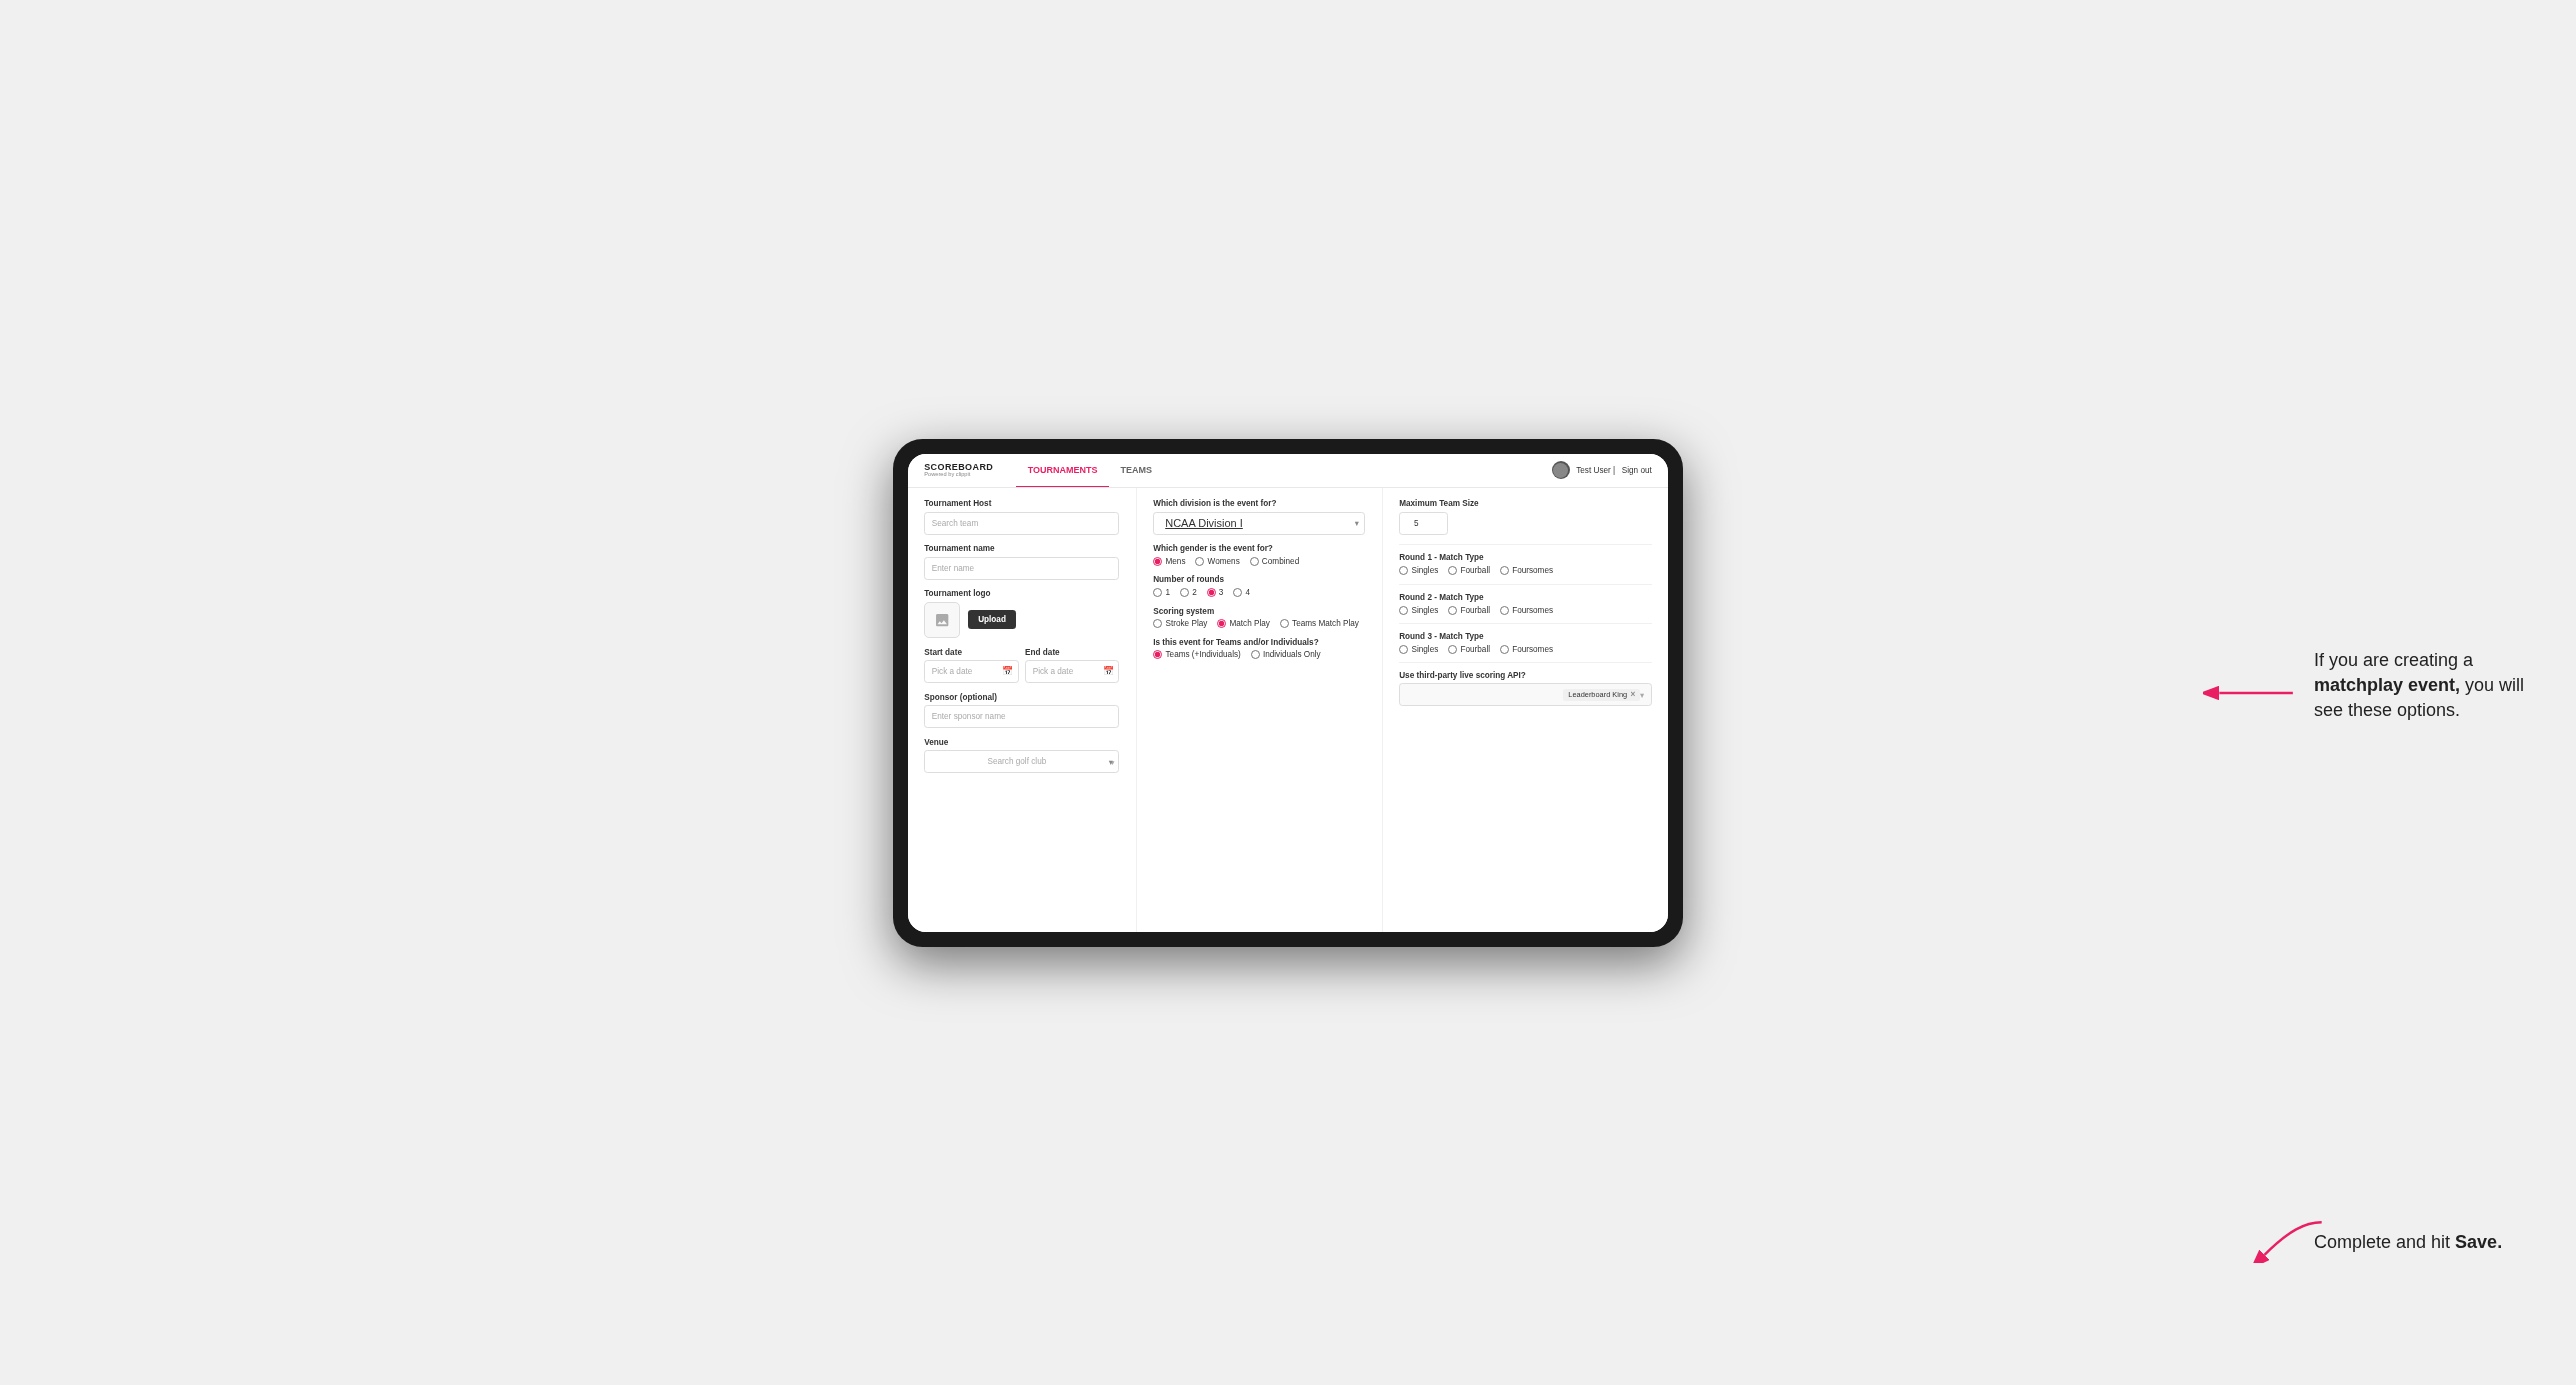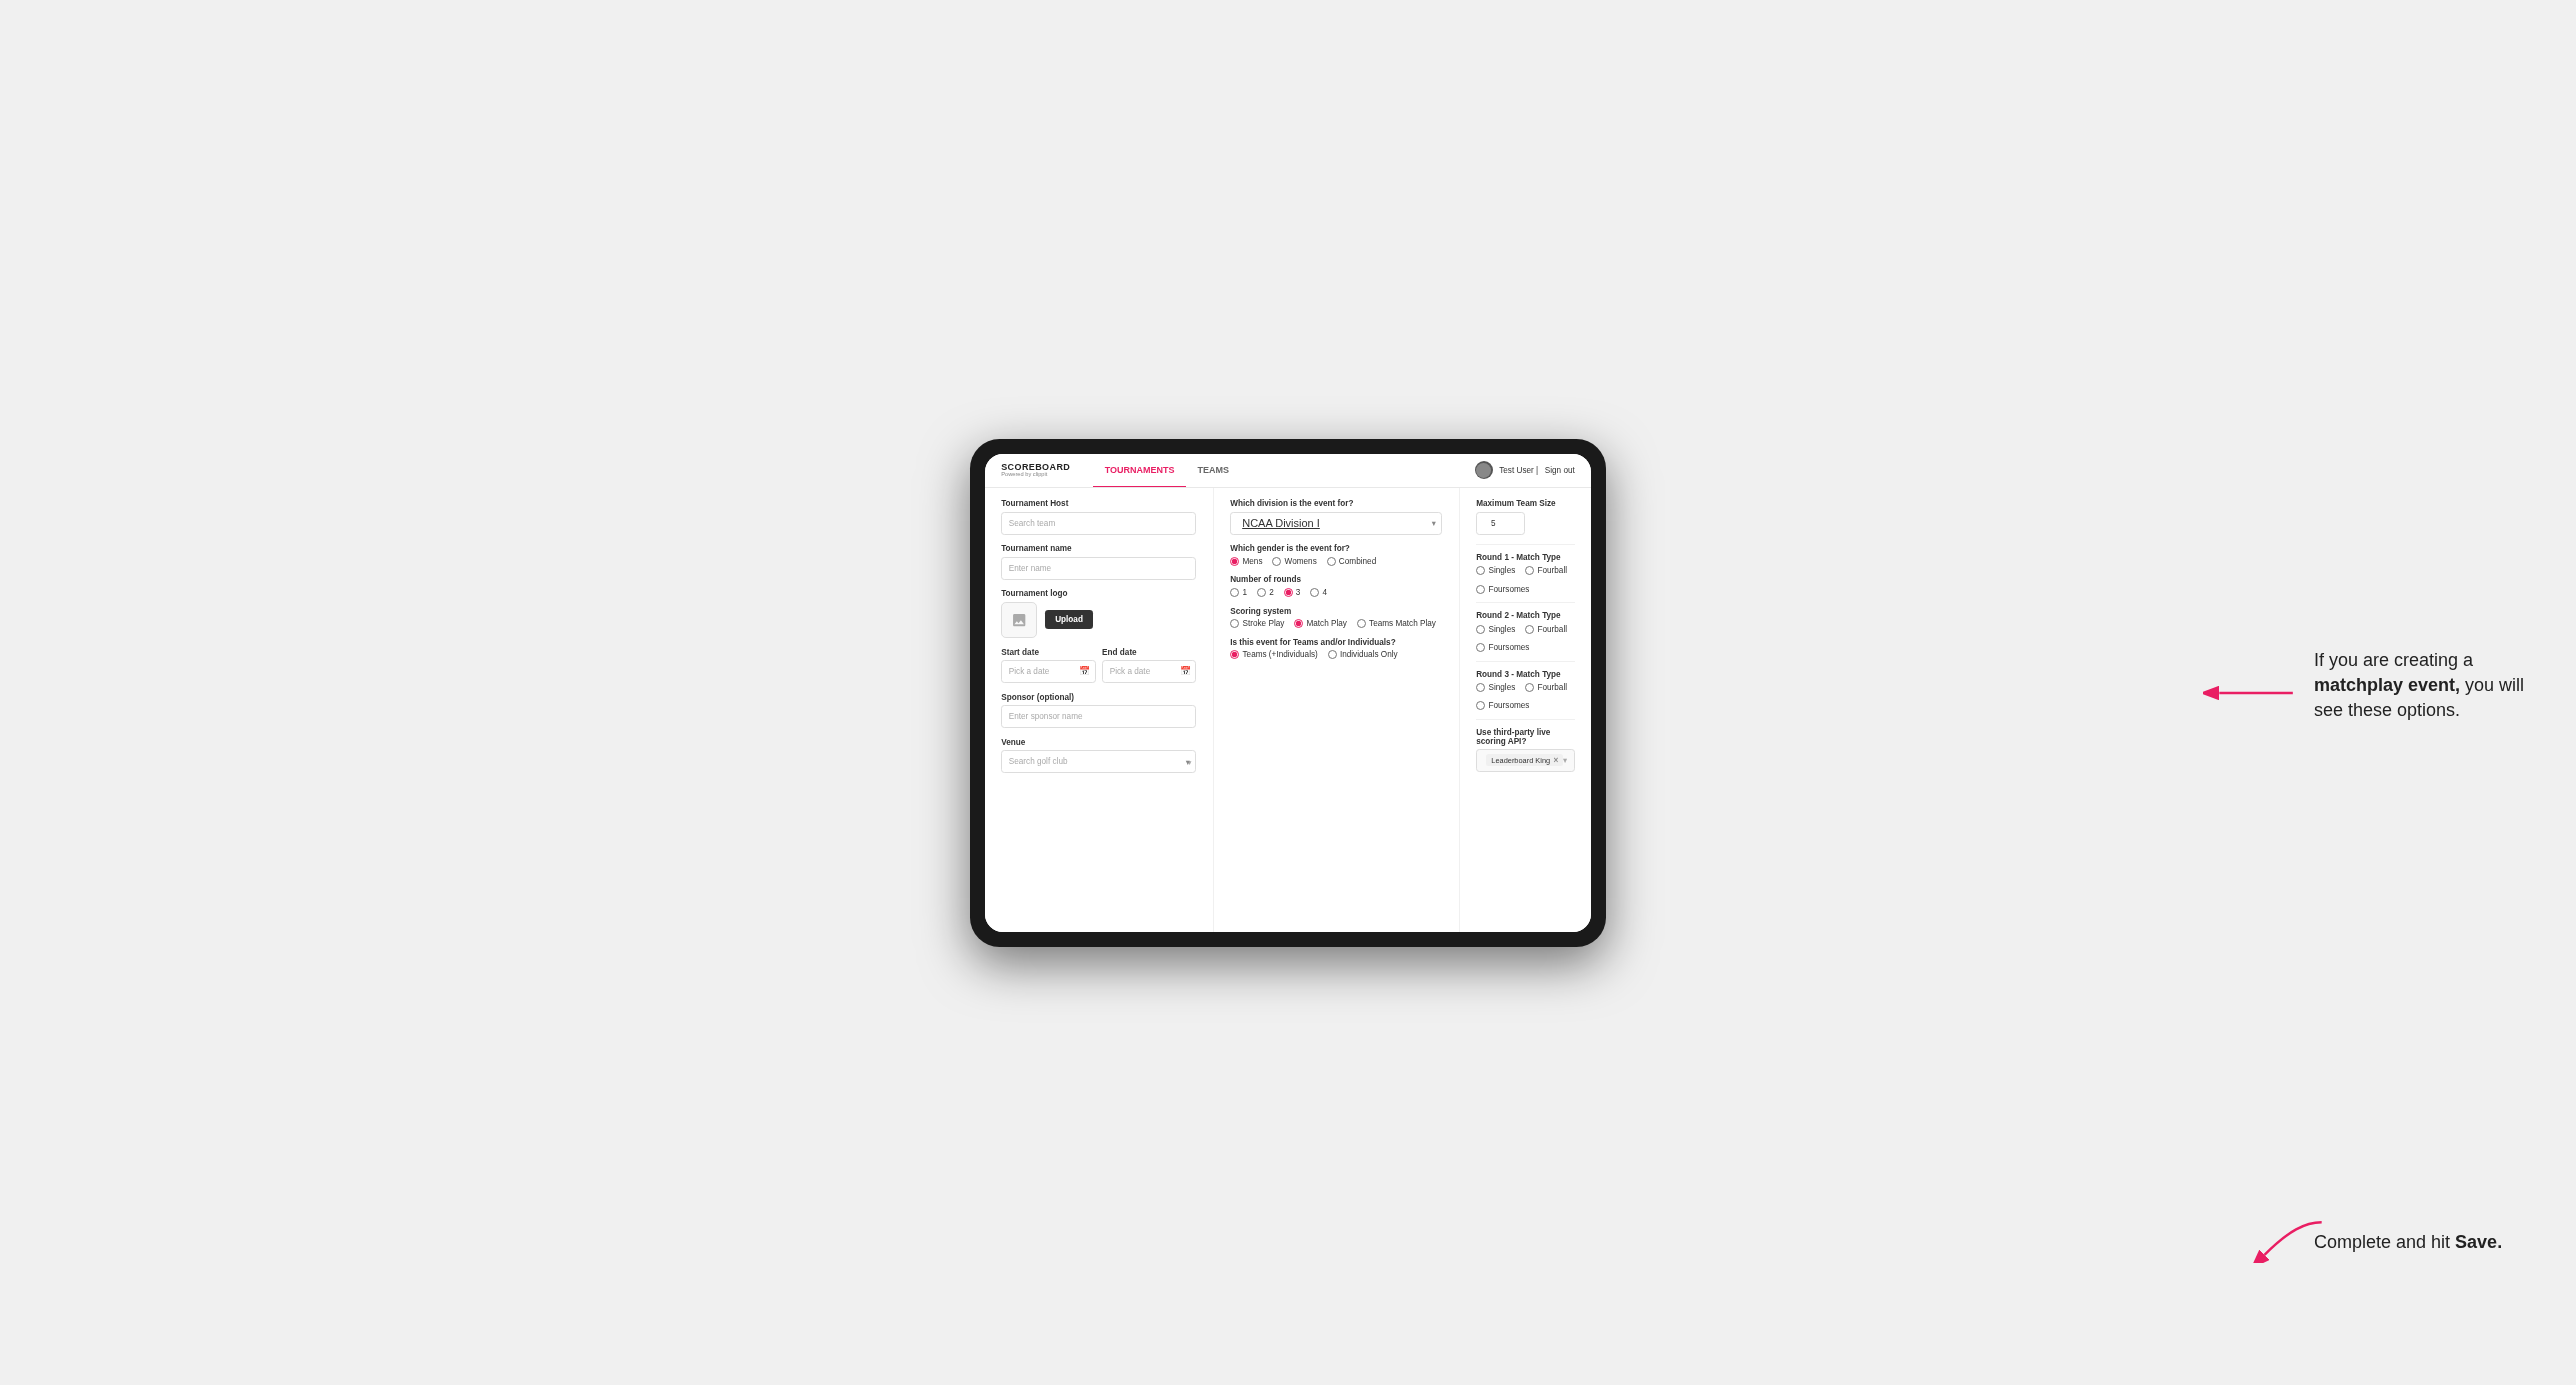--- a/index.html
+++ b/index.html
@@ -10,21 +10,21 @@
       height: 1386px;
       display: flex;
       align-items: center;
       justify-content: center;
       position: relative;
       overflow: hidden;
     }
 
     
     .tablet-frame {
-      width: 636px;
+      width: 790px;
       height: 508px;
       background: #1a1a1a;
       border-radius: 29.5px;
       padding: 14.8px;
       box-shadow: 0 16.4px 49px rgba(0,0,0,0.5);
       position: relative;
     }
 
     .tablet-screen {
       width: 100%;
@@ -537,21 +537,21 @@
           </div>
 
           <div class="form-group">
             <label class="form-label">Sponsor (optional)</label>
             <input class="form-input" type="text" placeholder="Enter sponsor name" style="">
           </div>
 
           <div class="form-group">
             <label class="form-label">Venue</label>
             <div class="select-wrapper">
-              <input class="form-input" type="text" style="padding-right: 16.4px;" placeholder="Search golf club">
+              <input class="form-input" type="text" style="padding-right: 16.4px; text-align: center;" placeholder="Search golf club">
               <span style="position:absolute;right:4.9px;top:50%;transform:translateY(-50%);font-size:7.4px;color:#aaa;pointer-events:none;">▾</span>
             </div>
           </div>
 
         </div>
 
         <div class="form-middle">
 
           <div class="form-group">
             <label class="form-label">Which division is the event for?</label>

